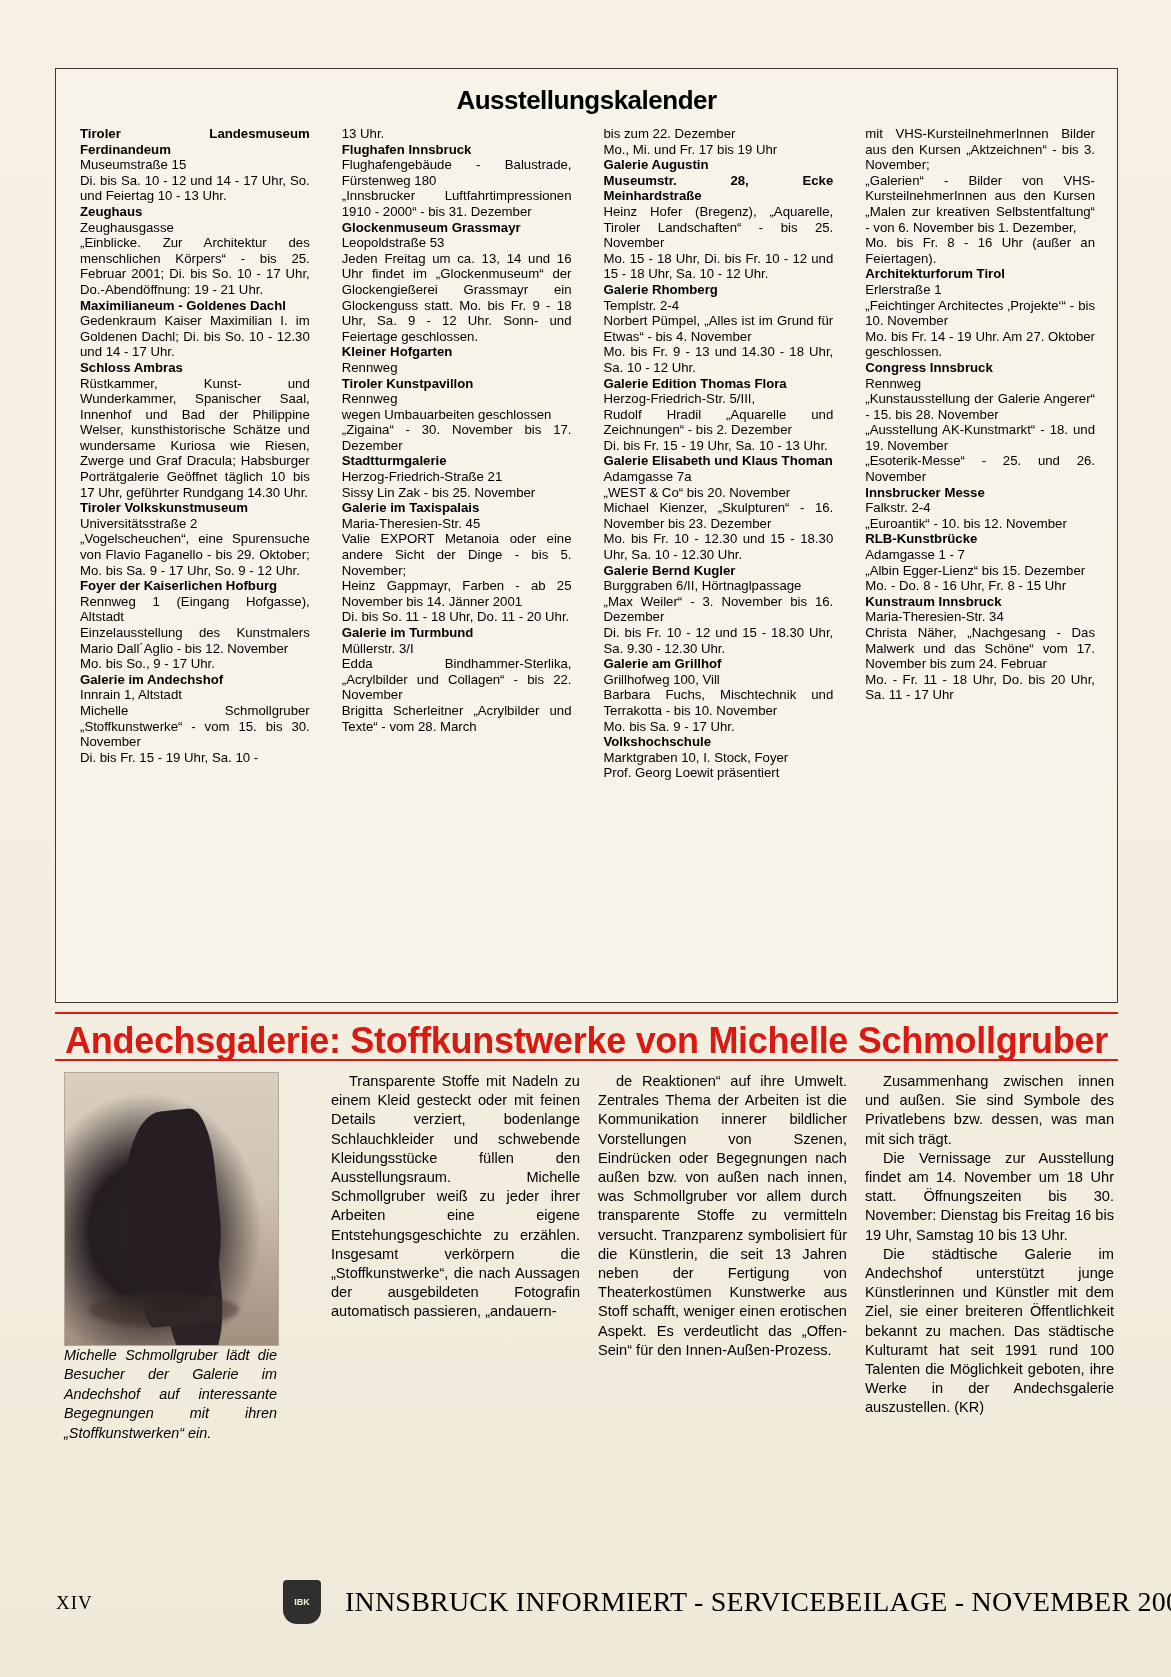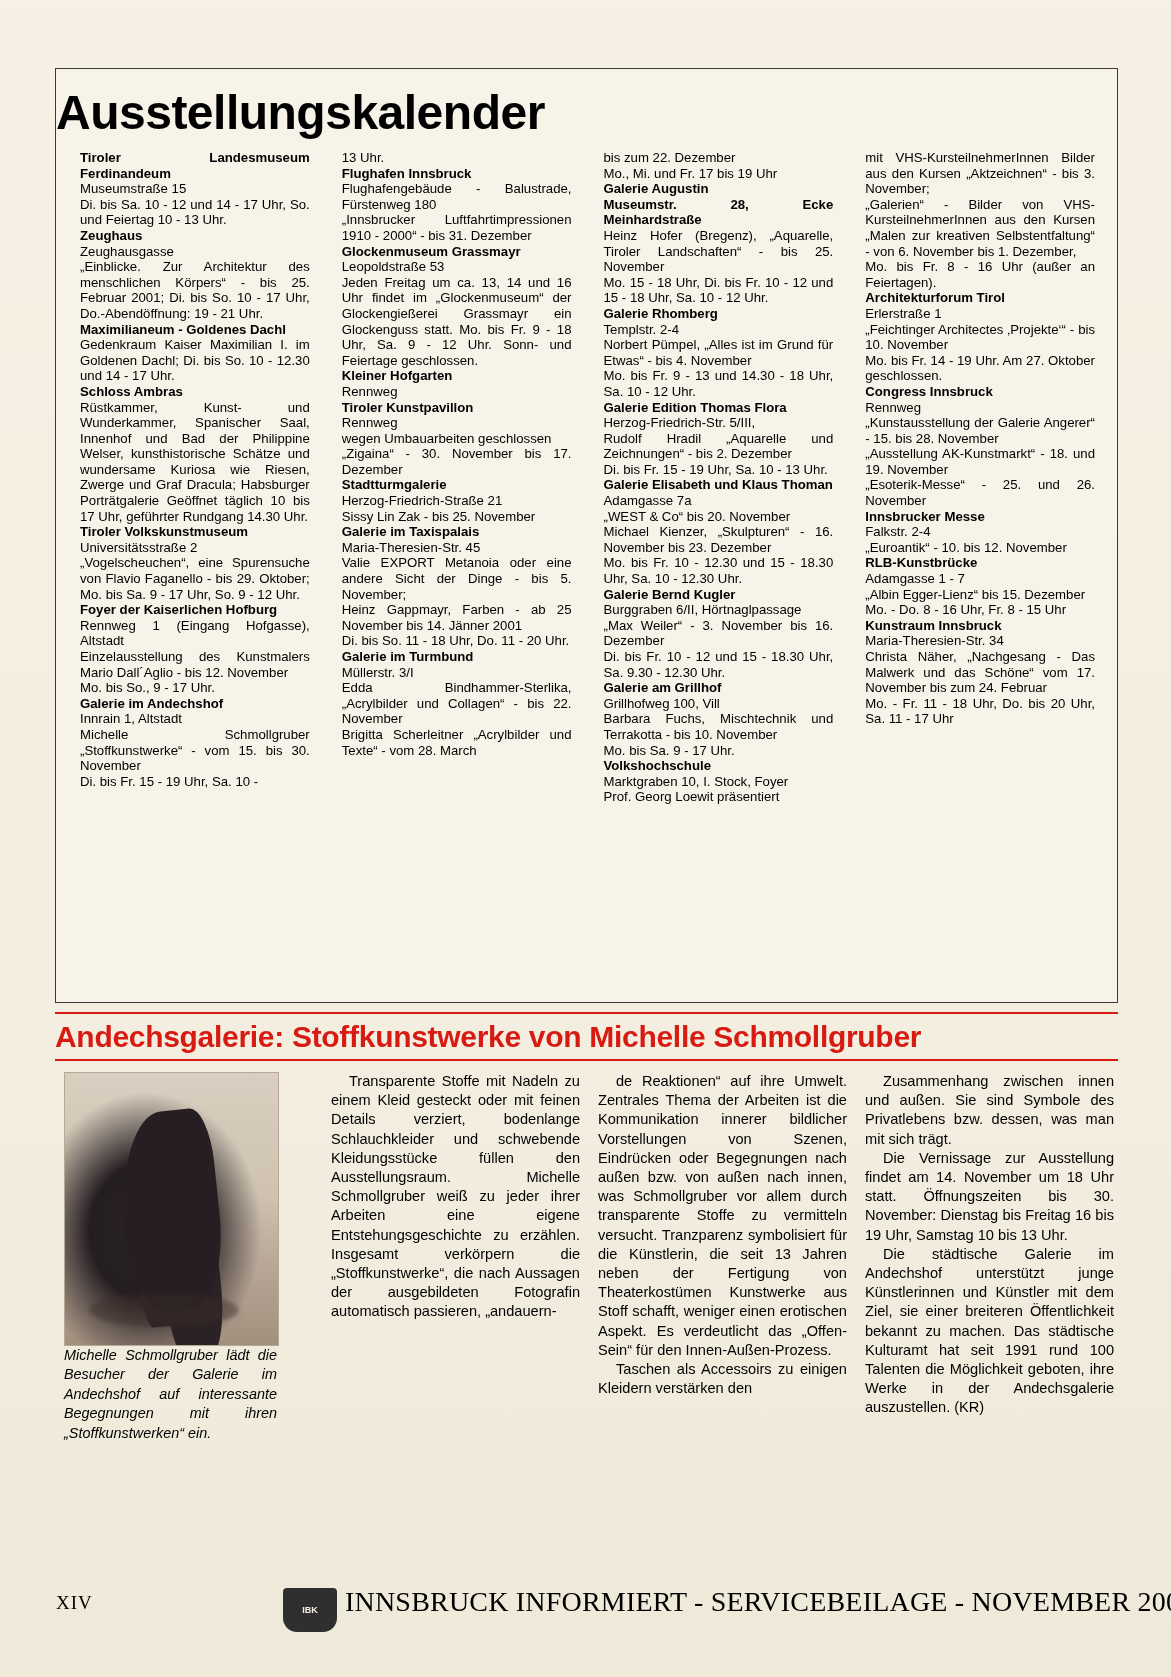--- a/index.html
+++ b/index.html
@@ -19,22 +19,23 @@
   
   .calendar-box{
     position:absolute;
     left:55px;top:68px;
     width:1063px;height:935px;
     border:1px solid #3a3a3a;
     background:#f7f3e8;
     box-sizing:border-box;
   }
   .cal-title{
+    text-align:center;
     font-weight:bold;
-    font-size:48px;
+    font-size:26px;
     letter-spacing:-0.5px;
     margin:16px 0 10px 0;
     font-family:"Liberation Sans", sans-serif;
   }
   .cal-cols{
     display:flex;
     gap:32px;
     padding:0 22px 0 24px;
     box-sizing:border-box;
   }
@@ -47,23 +48,24 @@
   }
   .cal-col p{margin:0;}
   .ent-h{font-weight:bold;}
   .ent-b{font-weight:normal;}
 
   
   .article-head{
     position:absolute;
     left:55px;top:1020px;
     width:1063px;
+    text-align:center;
     color:#d71a12;
     font-weight:bold;
-    font-size:30px;
+    font-size:36px;
     letter-spacing:-0.3px;
   }
   .red-rule{
     position:absolute;
     left:55px;width:1063px;height:2px;background:#d71a12;
   }
   .rule-top{top:1012px;}
   .rule-bottom{top:1059px;}
 
   
@@ -118,22 +120,22 @@
   .footer{
     position:absolute;
     left:0;top:1580px;width:1171px;height:60px;
   }
   .folio{
     position:absolute;left:56px;top:12px;
     font-family:"Liberation Serif", serif;
     font-size:19px;letter-spacing:1px;
   }
   .crest{
-    position:absolute;left:283px;top:8px;
-    width:54px;height:44px;
+    position:absolute;left:283px;top:0px;
+    width:38px;height:44px;
     background:#2f2f2f;
     border-radius:4px 4px 14px 14px;
     display:flex;align-items:center;justify-content:center;
     color:#f4efe2;font-size:9px;font-weight:bold;
   }
   .footer-title{
     position:absolute;left:345px;top:6px;
     font-family:"Liberation Serif", serif;
     font-size:28px;
     letter-spacing:.2px;
@@ -268,21 +270,20 @@
         <div class="dress"></div>
         <div class="shadow"></div>
       </div>
       <div class="caption">Michelle Schmollgruber lädt die Besucher der Galerie im Andechshof auf interessante Begegnungen mit ihren „Stoffkunstwerken“ ein.</div>
     </div>
     <div class="art-col">
         <p>Transparente Stoffe mit Nadeln zu einem Kleid gesteckt oder mit feinen Details verziert, bodenlange Schlauchkleider und schwebende Kleidungsstücke füllen den Ausstellungsraum. Michelle Schmollgruber weiß zu jeder ihrer Arbeiten eine eigene Entstehungsgeschichte zu erzählen. Insgesamt verkörpern die „Stoffkunstwerke“, die nach Aussagen der ausgebildeten Fotografin automatisch passieren, „andauern-</p>
       </div>
     <div class="art-col">
         <p>de Reaktionen“ auf ihre Umwelt. Zentrales Thema der Arbeiten ist die Kommunikation innerer bildlicher Vorstellungen von Szenen, Eindrücken oder Begegnungen nach außen bzw. von außen nach innen, was Schmollgruber vor allem durch transparente Stoffe zu vermitteln versucht. Tranzparenz symbolisiert für die Künstlerin, die seit 13 Jahren neben der Fertigung von Theaterkostümen Kunstwerke aus Stoff schafft, weniger einen erotischen Aspekt. Es verdeutlicht das „Offen-Sein“ für den Innen-Außen-Prozess.</p>
-        <p>Taschen als Accessoirs zu einigen Kleidern verstärken den</p>
       </div>
     <div class="art-col">
         <p>Zusammenhang zwischen innen und außen. Sie sind Symbole des Privatlebens bzw. dessen, was man mit sich trägt.</p>
         <p>Die Vernissage zur Ausstellung findet am 14. November um 18 Uhr statt. Öffnungszeiten bis 30. November: Dienstag bis Freitag 16 bis 19 Uhr, Samstag 10 bis 13 Uhr.</p>
         <p>Die städtische Galerie im Andechshof unterstützt junge Künstlerinnen und Künstler mit dem Ziel, sie einer breiteren Öffentlichkeit bekannt zu machen. Das städtische Kulturamt hat seit 1991 rund 100 Talenten die Möglichkeit geboten, ihre Werke in der Andechsgalerie auszustellen. (KR)</p>
       </div>
   </div>
 
   <div class="footer">
     <div class="folio">XIV</div>

